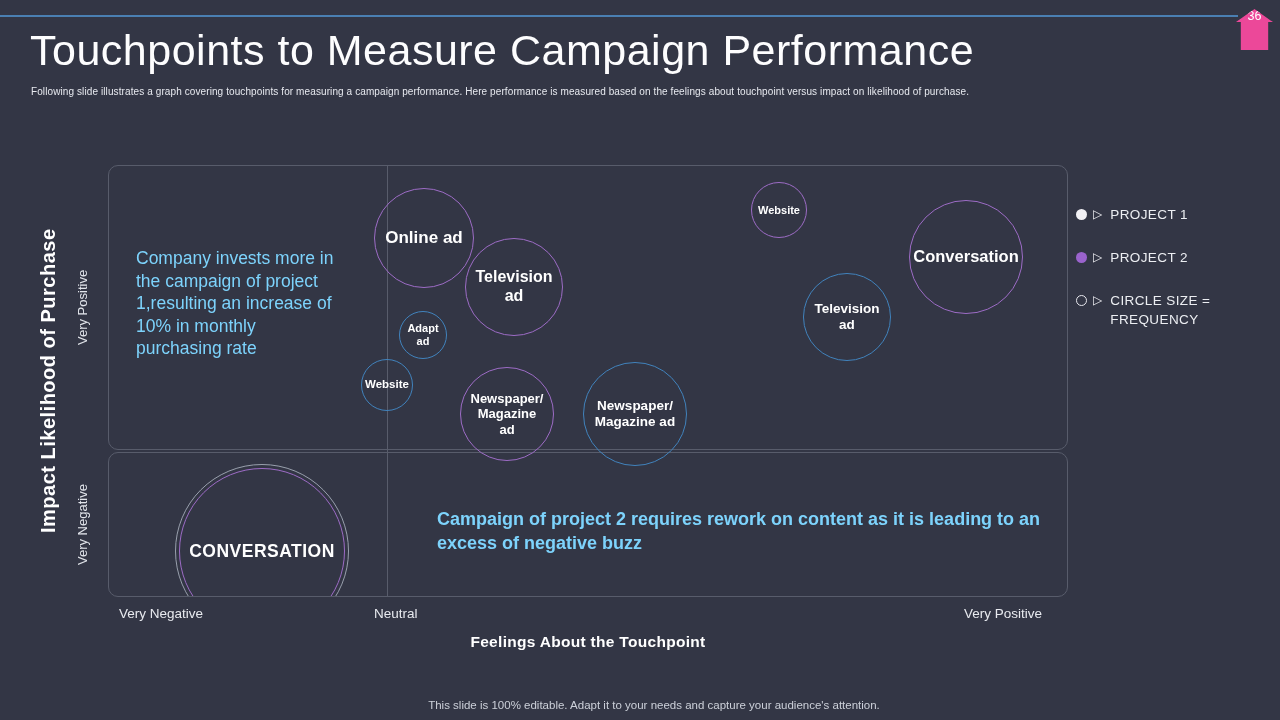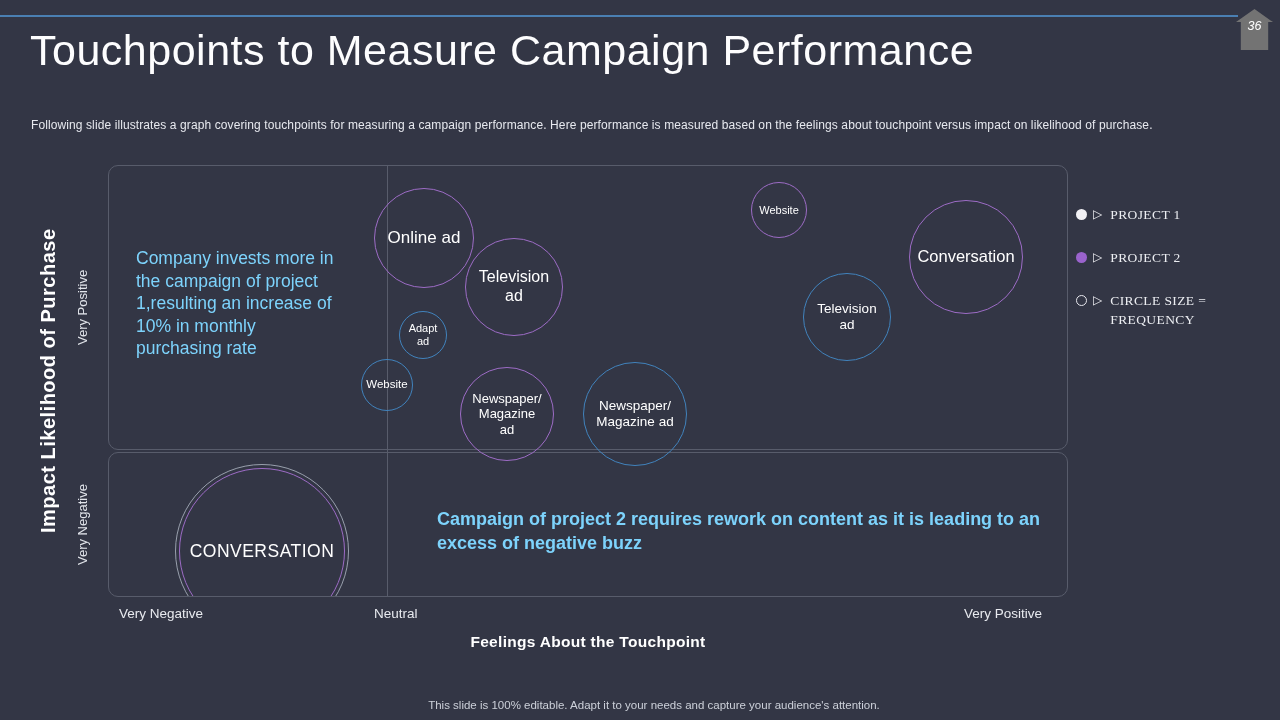--- a/index.html
+++ b/index.html
@@ -5,62 +5,62 @@
   * { margin:0; padding:0; box-sizing:border-box; }
   html,body { width:1280px; height:720px; }
   body {
     position:relative; overflow:hidden;
     background:#333645; color:#fff;
     font-family:"Liberation Sans", sans-serif;
   }
   .top-line { position:absolute; left:0; top:15px; width:1238px; height:2px; background:#4a7fb2; }
   .slide-num {
     position:absolute; top:9px; right:7px; width:37px; height:41px;
-    background:#737373;
+    background:#ec4899;
     clip-path:polygon(50% 0%, 100% 32%, 87% 32%, 87% 100%, 13% 100%, 13% 32%, 0% 32%);
-    display:flex; align-items:center; justify-content:center;
-    font-size:12.5px; color:#fff; padding-bottom:7px;font-style:italic;
+    display:flex; align-items:flex-start; justify-content:center;
+    font-size:12.5px; color:#fff; padding-bottom:7px;
   }
   .title { position:absolute; left:30px; top:26px; font-size:43px; font-weight:400; letter-spacing:0.5px; color:#fdfdfe; white-space:nowrap;text-align:right; }
-  .subtitle { position:absolute; left:31px; top:86px; font-size:12px; color:#e7e9ef; letter-spacing:0.1px;margin-top:32px; }
+  .subtitle { position:absolute; left:31px; top:86px; font-size:10px; color:#e7e9ef; letter-spacing:0.1px; }
 
   .y-title {
     position:absolute; left:34px; top:165px; height:432px; width:28px;
     display:flex; align-items:center; justify-content:center;
     writing-mode:vertical-rl; transform:rotate(180deg);
     font-size:20px; font-weight:bold; letter-spacing:0.5px;
   }
   .y-tick { position:absolute; width:20px; display:flex; align-items:center; justify-content:center;
     writing-mode:vertical-rl; transform:rotate(180deg); font-size:13px; color:#e2e5eb; }
   .y-tick.pos { left:72px; top:165px; height:285px; }
   .y-tick.neg { left:72px; top:452px; height:145px; }
 
   .plot-box { position:absolute; left:108px; width:960px; border:1px solid #585c6b; border-radius:10px; }
   .plot-top { top:165px; height:285px; }
   .plot-bottom { top:452px; height:145px; overflow:hidden; }
   .v-line { position:absolute; left:387px; top:166px; width:1px; height:430px; background:#585c6b; }
 
   .bubble {
     position:absolute; border-radius:50%;
     display:flex; align-items:center; justify-content:center;
-    text-align:center; font-weight:normal; color:#fff; line-height:1.18;
+    text-align:center; font-weight:bold; color:#fff; line-height:1.18;
     white-space:pre-line; border:1.5px solid;
   }
   .ring { position:absolute; border-radius:50%; border:1px solid #99a0ad; }
 
   .annotation { position:absolute; color:#7dd3fc; white-space:pre-line; }
   .ann-1 { left:136px; top:247px; font-size:17.5px; line-height:1.29; }
   .ann-2 { left:437px; top:508px; font-size:18px; line-height:1.32; font-weight:600; }
 
   .legend { position:absolute; left:1076px; top:206px; }
   .legend-item { display:flex; align-items:flex-start; margin-bottom:25px; }
   .legend-dot { width:11px; height:11px; border-radius:50%; margin-top:3px; flex:none; }
   .legend-dot.hollow { background:transparent !important; border:1.5px solid #e8e8ee; }
   .legend-pointer { font-size:12px; margin:0 8px 0 6px; color:#f0f0f4; line-height:17px; }
-  .legend-label { font-size:13.5px; letter-spacing:0.4px; color:#eceef2; white-space:pre-line; line-height:1.35;font-family:Liberation Serif, serif; }
+  .legend-label { font-size:13.5px; letter-spacing:0.4px; color:#eceef2; white-space:pre-line; line-height:1.35; }
 
   .x-tick { position:absolute; top:606px; font-size:13.5px; color:#e8eaef; }
   .x-tick.neg { left:119px; } .x-tick.neu { left:374px; } .x-tick.pos { left:964px; }
   .x-title { position:absolute; left:108px; top:633px; width:960px; text-align:center; font-size:15.5px; font-weight:bold; letter-spacing:0.3px; }
 
   .footer { position:absolute; left:0; top:699px; width:100%; text-align:center; font-size:11.5px; color:#ccd0d9;padding-left:28px; }
 </style>
 </head>
 <body>
 

